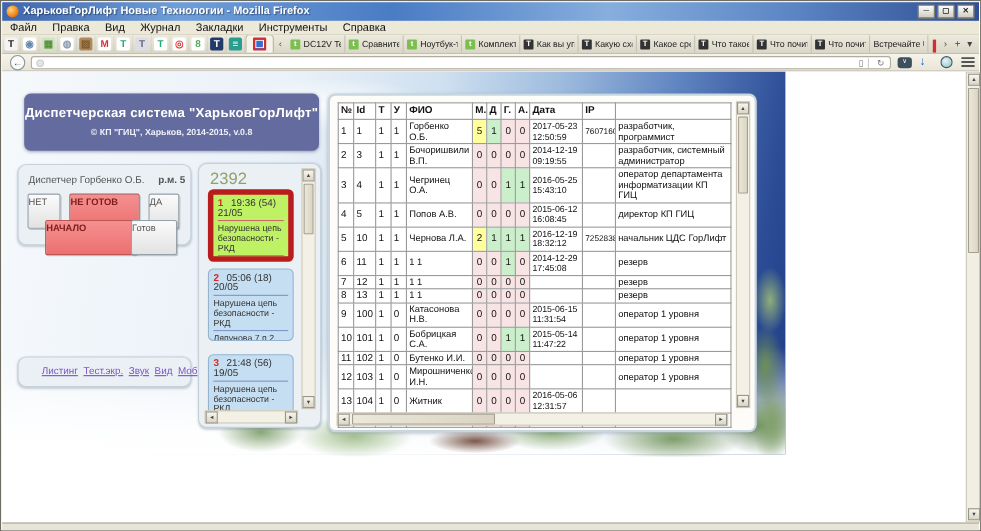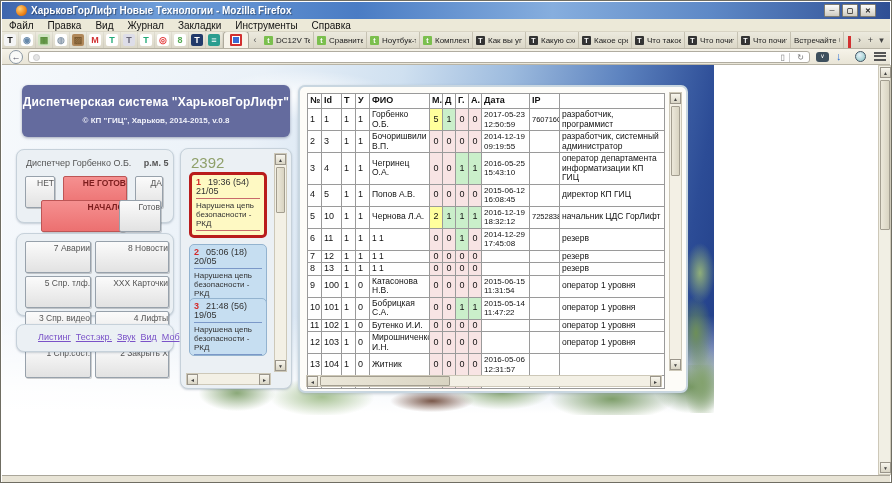--- a/index.html
+++ b/index.html
@@ -1,20 +1,20 @@
 <!DOCTYPE html>
 <html><head>
 <meta charset="utf-8">
 <style>
 *{margin:0;padding:0;box-sizing:border-box}
 html,body{width:892px;height:483px}
 body{position:relative;font-family:"Liberation Sans",sans-serif;background:#ffffff;border:1px solid #6f6d62;overflow:hidden}
 
 
-#titlebar{position:absolute;left:1px;top:1px;width:888px;height:17px;display:flex;align-items:center;padding:0 14px;color:#fff;
+#titlebar{position:absolute;left:1px;top:1px;width:888px;height:17px;display:flex;align-items:center;padding:0 4px;color:#fff;
  background:linear-gradient(90deg,#3f66ad 0%,#6f9ed9 18%,#4a7cc4 40%,#86aede 62%,#5d88c6 80%,#2f4f94 100%)}
 #ff-logo{width:11px;height:11px;border-radius:50%;background:radial-gradient(circle at 35% 35%,#ffd27a,#f08a1d 55%,#b34f0e);flex:0 0 auto;margin-right:4px}
 #win-title{font-size:10px;font-weight:bold;white-space:nowrap;text-shadow:1px 1px 1px rgba(0,0,0,.4)}
 #win-controls{margin-left:auto;display:flex;gap:2px}
 .winbtn{width:16px;height:13px;background:linear-gradient(#fdfdfd,#cfccc0);border:1px solid #7f7d72;border-radius:1px;font-size:7px;line-height:11px;text-align:center;color:#222;font-weight:bold}
 
 #menubar{position:absolute;left:1px;top:18px;width:888px;height:13px;background:#ece9d8;display:flex;align-items:center;border-bottom:1px solid #d8d4c4}
 .menu-item{font-size:10px;color:#111;padding:0 7px;line-height:13px}
 
 #tabstrip{position:absolute;left:1px;top:31px;width:888px;height:17px;background:linear-gradient(#eceade,#dbd7c7);border-bottom:1px solid #b6b2a4;display:flex;align-items:flex-end;overflow:hidden}
@@ -64,21 +64,21 @@
  radial-gradient(ellipse 24px 55px at 16px 150px,#83a26e,rgba(131,162,110,0) 75%)}
 
 #app-header{position:absolute;left:20px;top:20px;width:268px;height:52px;background:#646b9e;border-radius:6px;color:#fff;text-align:center;box-shadow:0 1px 3px rgba(40,50,90,.4)}
 #app-title{font-size:12px;font-weight:bold;margin-top:10px;letter-spacing:.2px}
 #app-subtitle{font-size:8px;font-weight:bold;margin-top:7px;color:#f0f1fa}
 
 .panel{position:absolute;background:#ebf0f4;border:1px solid #c6d1da;border-radius:8px;box-shadow:0 1px 2px rgba(90,110,130,.3)}
 #panel-dispatcher{left:14px;top:84px;width:158px;height:74px}
 #dispatcher-line{position:absolute;left:9px;top:8px;font-size:9px;color:#555;white-space:nowrap}
 #dispatcher-line b{font-weight:bold;margin-left:10px}
-.btn{position:absolute;background:linear-gradient(#fbfbfb,#e2e2e2);border:1px solid #97a1ab;border-radius:2px;color:#555;font-size:8.5px;text-align:right;height:32px;line-height:12px;box-shadow:1px 1px 0 rgba(0,0,0,.18)}
+.btn{position:absolute;background:linear-gradient(#fbfbfb,#e2e2e2);border:1px solid #97a1ab;border-radius:2px;color:#555;font-size:8.5px;text-align:left;height:32px;line-height:12px;box-shadow:1px 1px 0 rgba(0,0,0,.18)}
 .btn.red{background:linear-gradient(#f59090,#ec7070);border-color:#bd5555;color:#7c1d1d;font-weight:bold}
 #btn-no{left:8px;top:26px;width:30px}
 #btn-notready{left:46px;top:26px;width:64px}
 #btn-yes{left:118px;top:26px;width:28px}
 #btn-start{left:24px;top:50px;width:84px}
 #btn-ready{left:102px;top:50px;width:42px}
 
 #panel-menu{left:14px;top:168px;width:158px;height:83px}
 #menu-buttons-grid{position:absolute;left:8px;top:7px;display:grid;grid-template-columns:66px 74px;gap:3px 4px}
 .grid-btn{position:static;width:auto}
@@ -88,25 +88,25 @@
 .plink{font-size:9px;color:#7a52c8;text-decoration:underline}
 
 #panel-footer{left:14px;top:291px;width:158px;height:28px}
 #footer-row{position:absolute;left:9px;top:6px;display:flex;gap:8px;align-items:center}
 .f-btn{position:static;width:32px}
 
 #panel-events{left:178px;top:83px;width:112px;height:241px}
 #event-counter{position:absolute;left:10px;top:5px;font-size:15px;color:#8fa06a}
 #event-list{position:absolute;left:7px;top:20px;width:82px;height:206px;overflow:hidden}
 .card{position:absolute;left:1px;width:78px;border-radius:5px;padding:3px 4px;font-size:8px;line-height:9px;color:#333;overflow:hidden}
-.card.alarm{background:#fef9c3;border:3px solid #b91c1c}
+.card.alarm{background:#bef264;border:5px solid #b91c1c}
 .card.info{background:#c6def1;border:1px solid #93b3cf}
 .card:nth-child(1){top:3px;height:66px}
 .card:nth-child(2){top:75px;height:66px}
-.card:nth-child(3){top:129px;height:58px}
+.card:nth-child(3){top:153px;height:58px}
 .card-num{color:#d42a2a;font-weight:bold;font-size:9px;display:inline-block;width:12px}
 .card-time,.card-date{font-size:9px}
 .card-sep{border-top:1px solid #c86a6a;margin:2px 0}
 .card.info .card-sep{border-top-color:#7b98c8}
 
 
 .sbv{position:absolute;width:13px;background:#f3f0e5;border:1px solid #cdc8b8}
 .sbh{position:absolute;height:12px;background:#f3f0e5;border:1px solid #cdc8b8}
 .sb-btn{position:absolute;width:11px;height:11px;background:linear-gradient(#f8f6ee,#d9d5c5);border:1px solid #9a958a;font-size:5px;line-height:10px;text-align:center;color:#444}
 .sb-thumb{position:absolute;background:linear-gradient(90deg,#ece8da,#d9d4c2);border:1px solid #a39e90;border-radius:1px}
@@ -292,32 +292,20 @@
       <span>Диспетчер Горбенко О.Б.</span>
       <b>р.м. 5</b>
     </div>
     <div class="btn" id="btn-no">НЕТ</div>
     <div class="btn red" id="btn-notready">НЕ ГОТОВ</div>
     <div class="btn" id="btn-yes">ДА</div>
     <div class="btn red" id="btn-start">НАЧАЛО</div>
     <div class="btn" id="btn-ready">Готов</div>
   </div>
 
-  <div class="panel" id="panel-menu">
-    <div id="menu-buttons-grid">
-        <div class="btn grid-btn">7 Аварии</div>
-        <div class="btn grid-btn">8 Новости</div>
-        <div class="btn grid-btn">5 Спр. тлф.</div>
-        <div class="btn grid-btn">XXX Карточки</div>
-        <div class="btn grid-btn">3 Спр. видео</div>
-        <div class="btn grid-btn">4 Лифты</div>
-        <div class="btn grid-btn">1 Спр.сост.</div>
-        <div class="btn grid-btn">2 Закрыть X</div>
-      </div>
-  </div>
 
   <div class="panel" id="panel-links">
     <div id="links-row">
         <a class="plink">Листинг</a>
         <a class="plink">Тест.экр.</a>
         <a class="plink">Звук</a>
         <a class="plink">Вид</a>
         <a class="plink">Моб</a>
       </div>
   </div>

